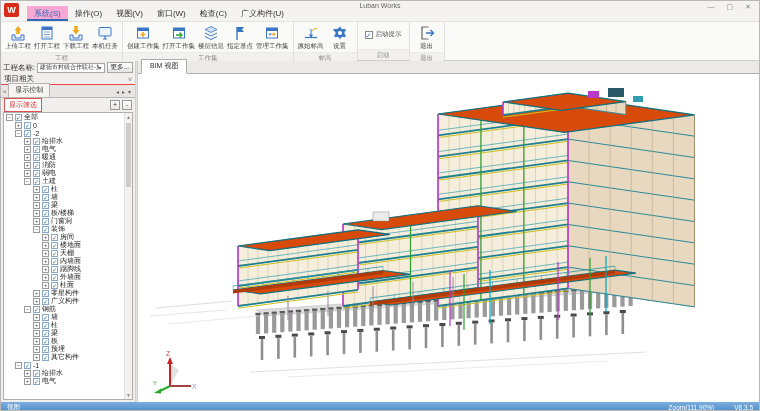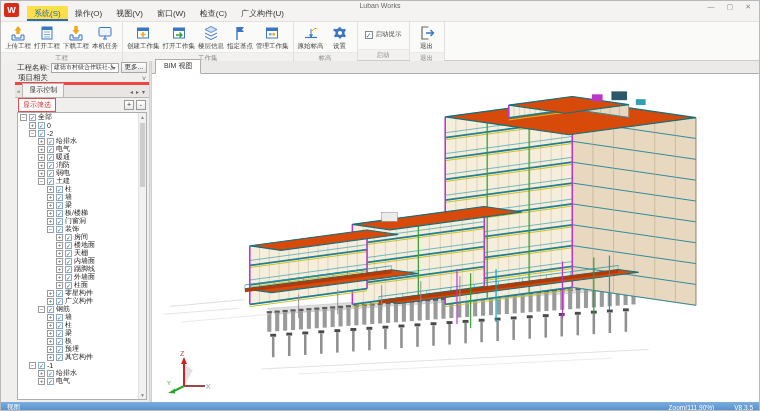--- a/index.html
+++ b/index.html
@@ -8,46 +8,46 @@
   .app{position:relative;width:760px;height:411px;background:#f0efee;font-family:"Liberation Sans","DejaVu Sans",sans-serif;overflow:hidden;border:1px solid #b8b8b8;}
 
   
   .titlebar{position:relative;height:20px;background:#f4f3f2;}
   .logo{position:absolute;left:3px;top:2px;width:15px;height:14px;background:#d92b1a;color:#fff;font-weight:bold;font-size:9px;line-height:14px;text-align:center;border-radius:2px;}
   .wtitle{position:absolute;top:1px;left:0;right:0;text-align:center;font-size:7px;color:#666;}
   .winctl{position:absolute;right:8px;top:2px;display:flex;gap:12px;font-size:7px;color:#888;}
   .winctl span{cursor:default;}
   .menubar{position:absolute;left:26px;bottom:0;display:flex;font-size:8px;color:#333;}
   .menu-item{padding:2px 7px;cursor:default;white-space:nowrap;}
-  .menu-item.active{background:#fde047;color:#1e66b8;box-shadow:inset 0 -2px 0 #2b6cb5;}
+  .menu-item.active{background:#f9a8d4;color:#1e66b8;box-shadow:inset 0 -2px 0 #2b6cb5;}
 
   
   .ribbon{height:40px;background:#fafaf9;border-top:1px solid #e4e2e0;border-bottom:1px solid #cfcdcb;display:flex;align-items:stretch;}
   .rgroup{display:flex;flex-direction:column;border-right:1px solid #e2e0de;}
   .rbtns{flex:1;display:flex;align-items:flex-start;padding:2px 3px 0;gap:1px;}
   .rbtn{min-width:28px;display:flex;flex-direction:column;align-items:center;gap:1px;padding:1px;}
   .ric{width:16px;height:16px;display:block;}
   .ric svg{width:16px;height:16px;display:block;}
   .rlabel{font-size:6.5px;color:#444;white-space:nowrap;}
   .glabel{height:11px;line-height:10px;text-align:center;font-size:6.5px;color:#8a8a8a;background:#f3f1f0;border-top:1px solid #eceae8;padding:0 6px;white-space:nowrap;}
   .rcheck{display:flex;align-items:center;gap:3px;font-size:6.5px;color:#444;padding:6px 4px;white-space:nowrap;}
   .cbox{width:8px;height:8px;border:1px solid #888;background:#fff;font-size:7px;line-height:7px;text-align:center;color:#2b6cb5;}
 
   
-  .content{display:flex;height:341px;margin-left:14px;}
+  .content{display:flex;height:341px;}
   .panel{width:134px;background:#f0efee;display:flex;flex-direction:column;font-size:7.5px;color:#333;}
   .prow{display:flex;align-items:center;padding:0 2px;gap:2px;}
   .prow1{height:13px;}
   .prow2{height:10px;}
   .plabel{white-space:nowrap;}
   .combo{flex:1;display:flex;align-items:center;background:#fff;border:1px solid #a8a6a4;height:10px;padding:0 2px;font-size:6px;white-space:nowrap;overflow:hidden;min-width:0;}
   .combo-text{overflow:hidden;white-space:nowrap;}
   .caret{margin-left:auto;color:#666;font-size:6px;flex:none;}
   .morebtn{flex:none;border:1px solid #a8a6a4;background:linear-gradient(#fdfdfd,#e6e6e6);font-size:6.5px;padding:0 3px;height:11px;font-family:inherit;color:#333;}
-  .sechdr{height:11px;display:flex;align-items:center;padding:0 3px;border-bottom:3px solid #ef4444;}
+  .sechdr{height:11px;display:flex;align-items:center;padding:0 3px;border-bottom:1px solid #ef4444;}
   .chev{margin-left:auto;color:#777;font-size:7px;}
   .tabrow{height:13px;display:flex;align-items:flex-end;background:#e8e6e4;border-bottom:1px solid #b8b6b4;padding:0 2px;gap:2px;font-size:6px;color:#666;}
   .pin{align-self:center;}
   .vtab2{background:#f6f5f4;border:1px solid #b8b6b4;border-bottom:none;padding:1px 6px 2px;font-size:7px;color:#333;white-space:nowrap;}
   .tnav{margin-left:auto;display:flex;gap:3px;align-self:center;padding-right:2px;}
   .ctrlrow{height:14px;display:flex;align-items:center;padding:0 3px;gap:2px;}
   .filterbtn{border:1px solid #e05050;color:#d03030;background:#fff;font-size:7px;padding:1px 4px;font-family:inherit;}
   .pm{width:10px;height:10px;border:1px solid #999;background:linear-gradient(#fff,#e8e8e8);font-size:7px;line-height:6px;text-align:center;color:#333;padding:0;font-family:inherit;}
   .pm.first{margin-left:auto;}
   .tree{flex:1;margin:0 2px 2px;background:#fff;border:1px solid #b0aeac;position:relative;overflow:hidden;}

